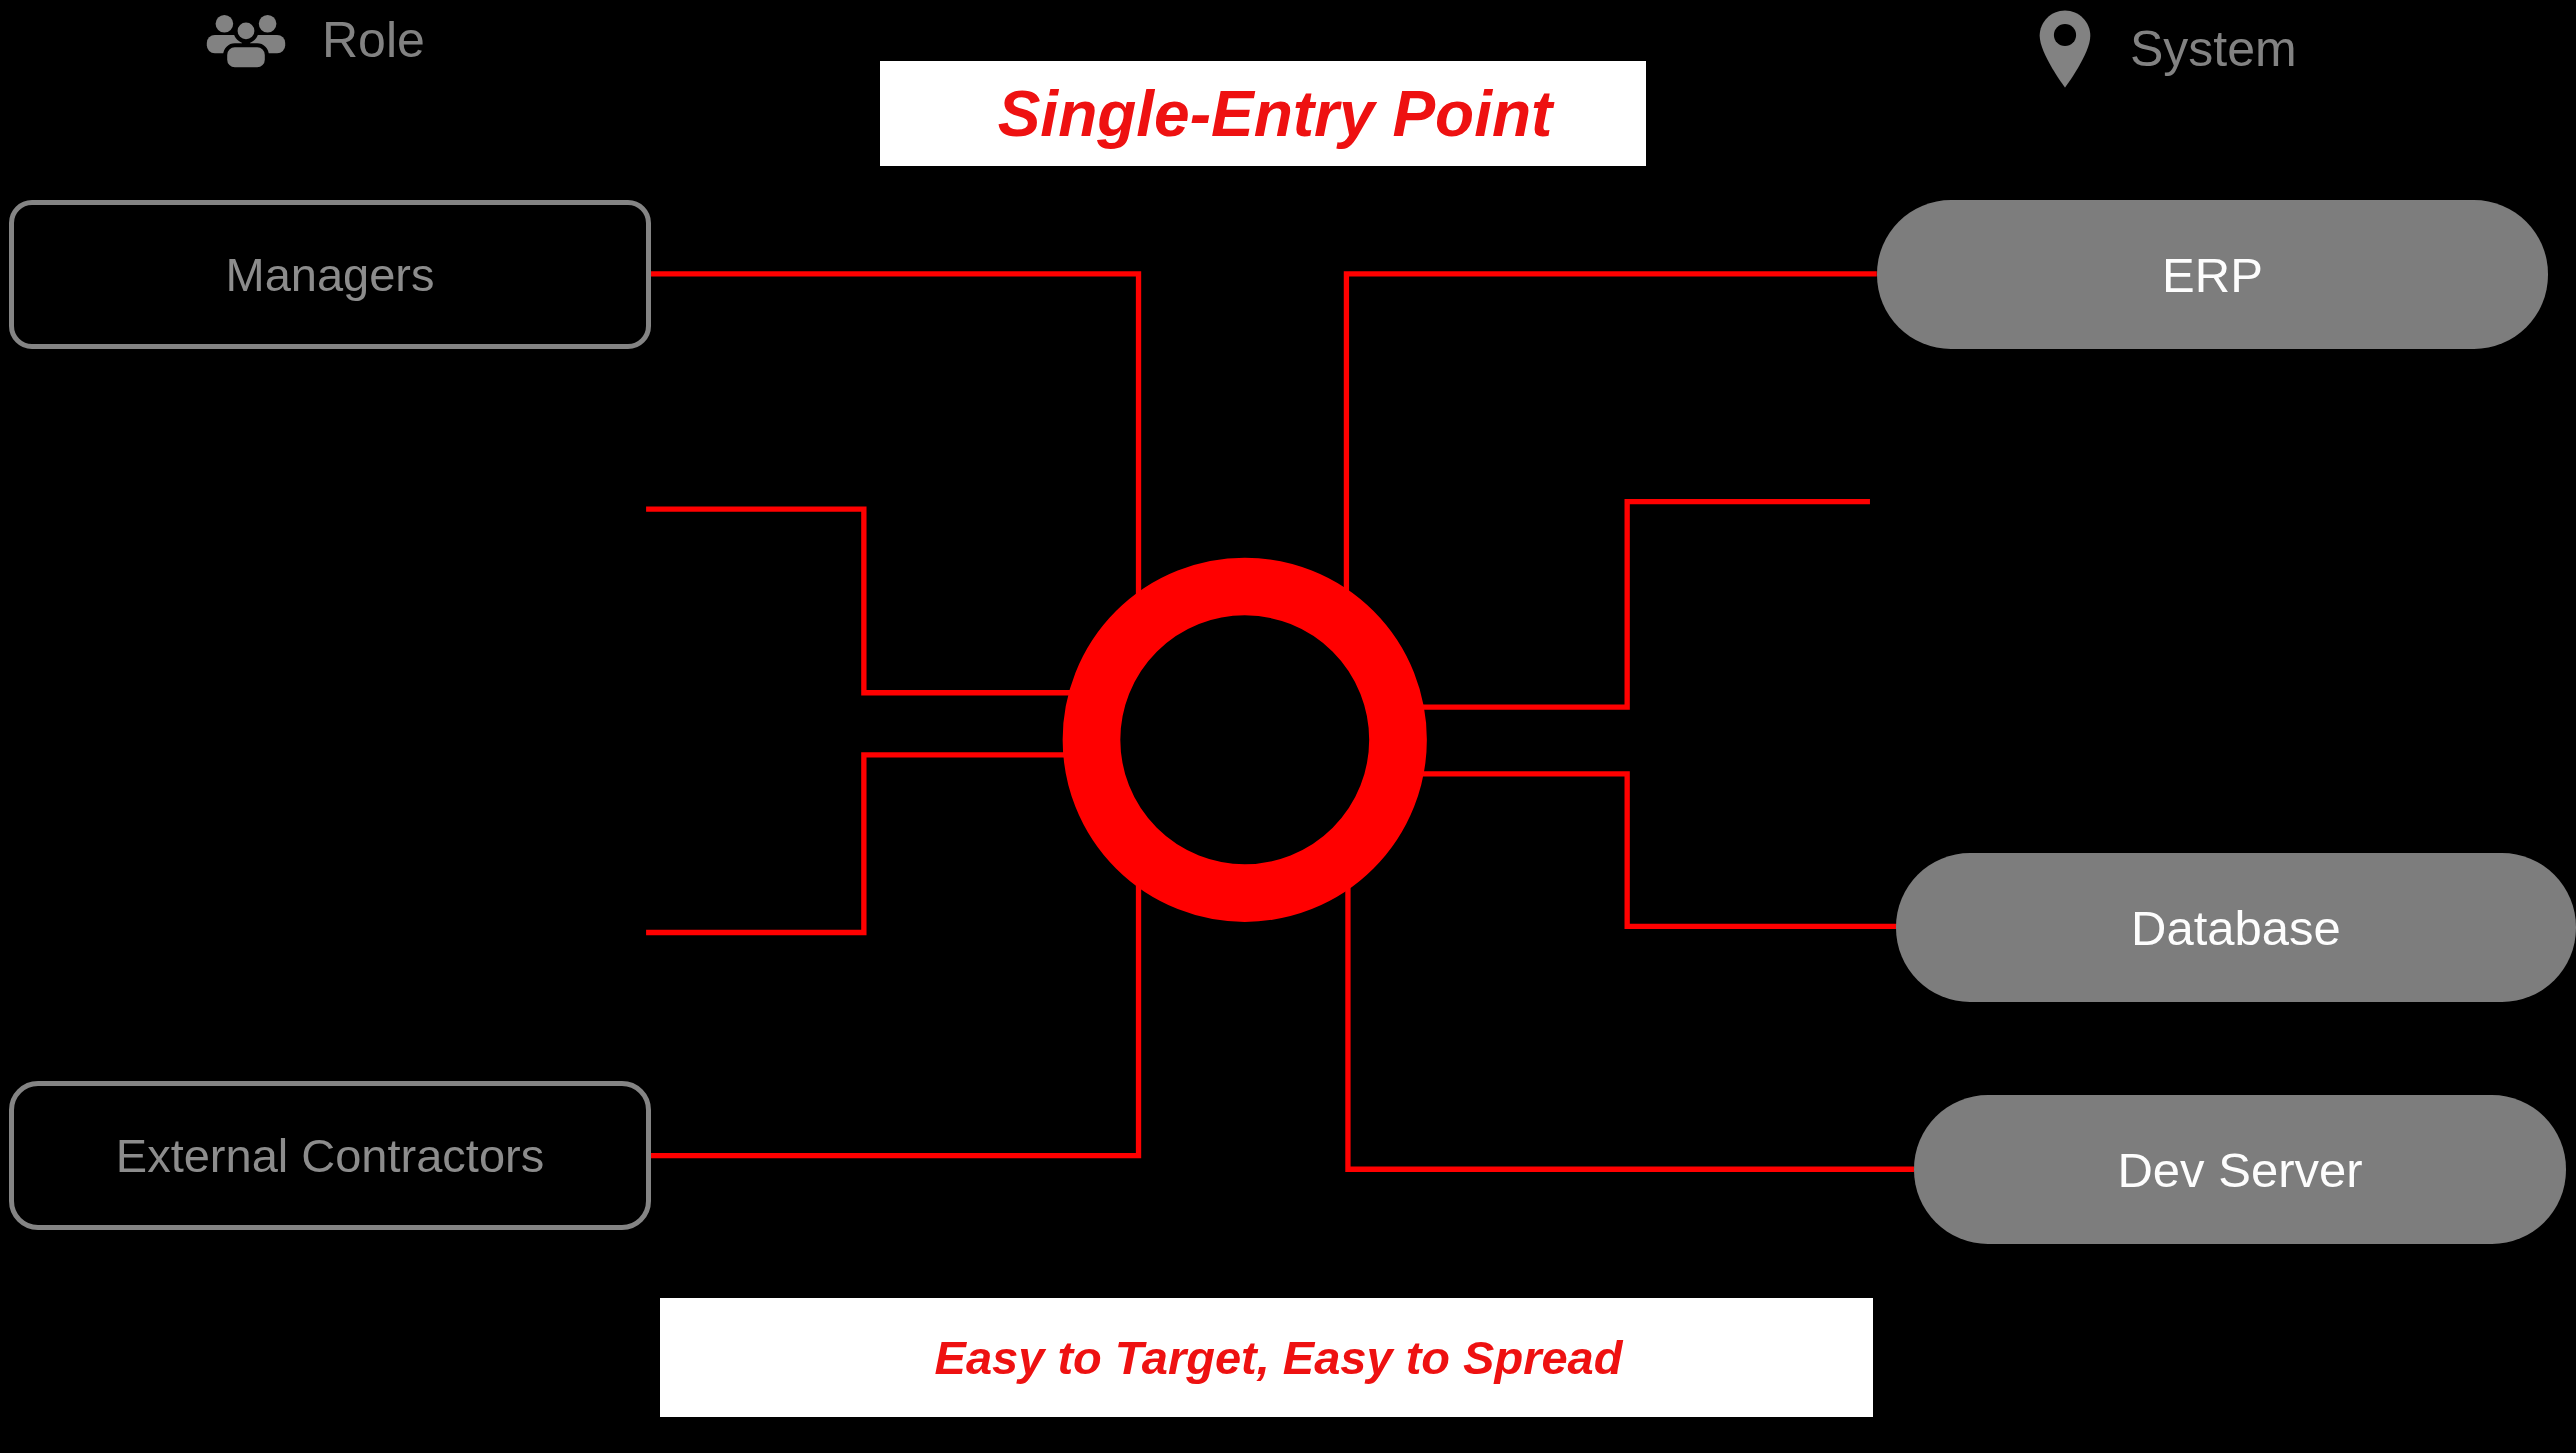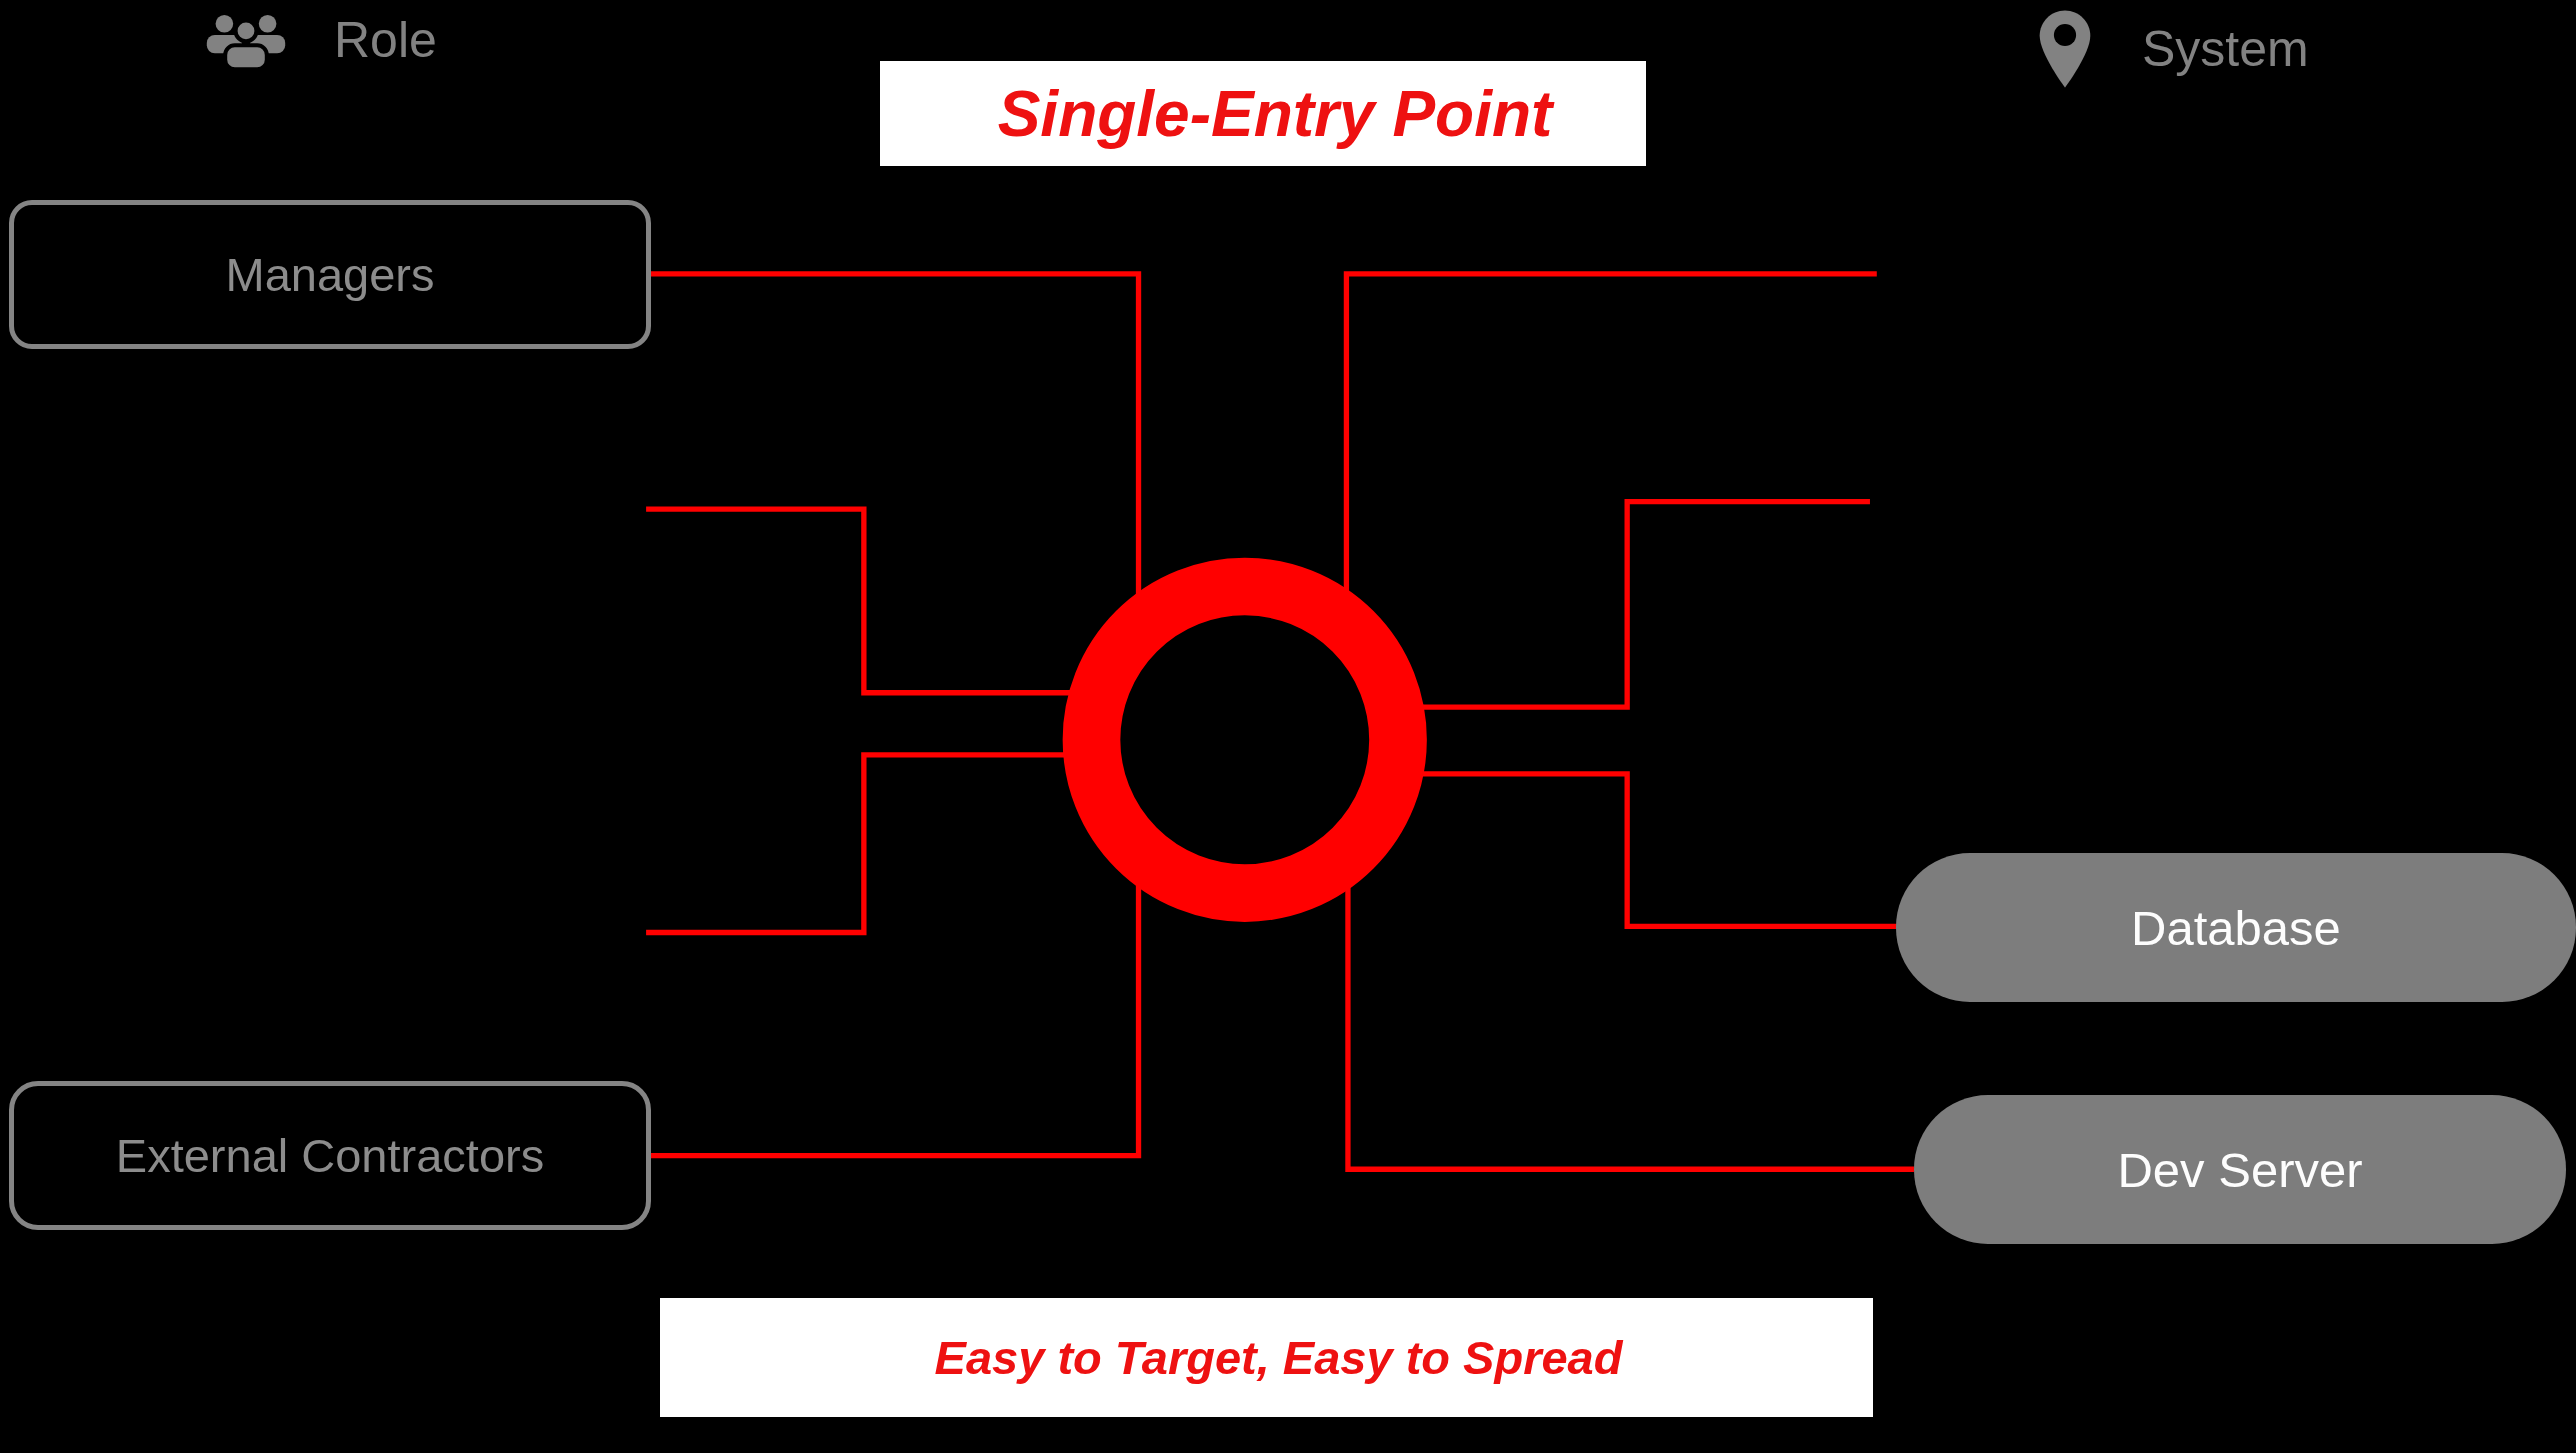--- a/index.html
+++ b/index.html
@@ -4,21 +4,21 @@
 <style>
   html,body{margin:0;padding:0;background:#000;}
   .canvas{
     position:relative;
     width:2576px;height:1453px;
     background:#000000;
     overflow:hidden;
     font-family:"Liberation Sans", sans-serif;
   }
   .connectors{position:absolute;left:0;top:0;}
-  .legend{position:absolute;display:flex;align-items:center;gap:48px;color:#828282;}
+  .legend{position:absolute;display:flex;align-items:center;gap:36px;color:#828282;}
   .legend-label{font-size:50px;color:#828282;white-space:nowrap;}
   .legend-role{left:206px;top:10.6px;}
   .legend-system{left:2036px;top:7.6px;}
   .role-box{
     position:absolute;left:9px;width:642px;height:149px;
     border:5.3px solid #848484;border-radius:23px;box-sizing:border-box;
     background:#000;
     display:flex;align-items:center;justify-content:center;
     color:#8c8c8c;font-size:47px;white-space:nowrap;
   }
@@ -92,20 +92,23 @@
     <span>Single-Entry Point</span>
   </div>
 
   <div class="role-box" style="top:200px;">
     <span>Managers</span>
   </div>
   <div class="role-box" style="top:1081px;border-radius:29px;">
     <span>External Contractors</span>
   </div>
 
+  <div class="pill" style="left:1877px;top:200px;width:671px;">
+    <span>ERP</span>
+  </div>
   <div class="pill" style="left:1896px;top:853px;width:680px;">
     <span>Database</span>
   </div>
   <div class="pill" style="left:1914px;top:1095px;width:652px;">
     <span>Dev Server</span>
   </div>
 
 
   <div class="banner banner-bottom">
     <span>Easy to Target, Easy to Spread</span>

